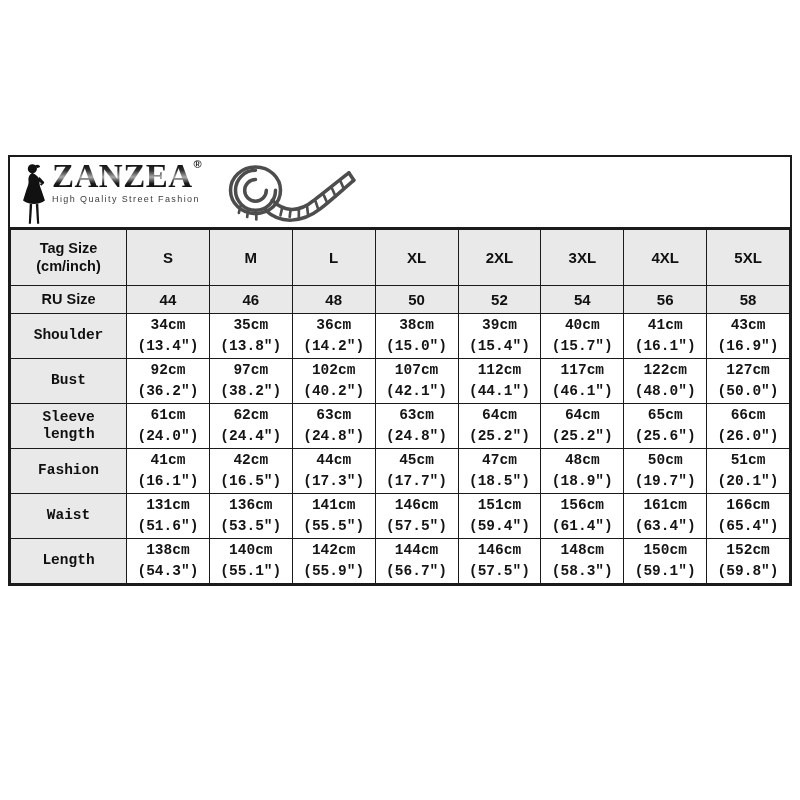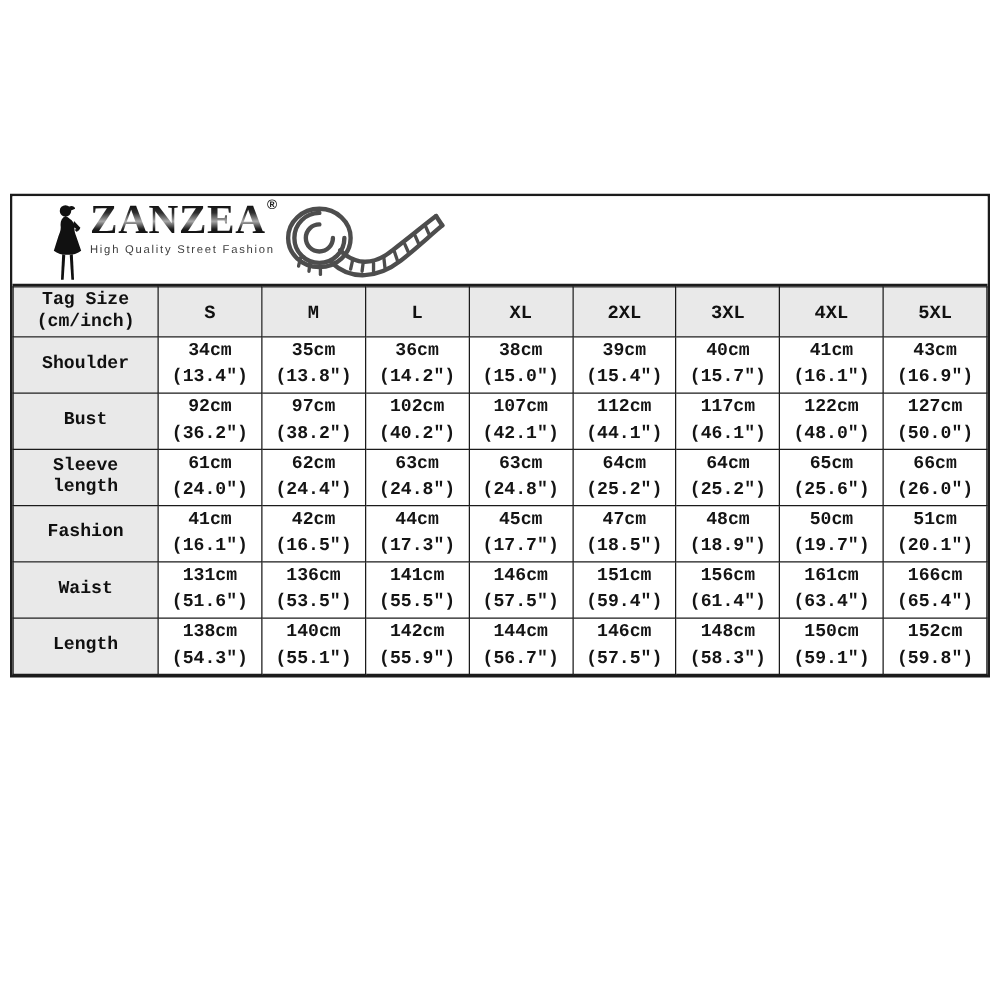--- a/index.html
+++ b/index.html
@@ -10,21 +10,21 @@
   }
   .panel{
     position:absolute;left:8px;top:155px;width:784px;
     border:2px solid #1b1b1b;box-sizing:border-box;background:#fff;
   }
   
   .band{
     display:flex;align-items:center;height:70px;
     border-bottom:2px solid #1b1b1b;background:#fff;
   }
-  .logo{display:flex;align-items:flex-start;gap:2px;padding:2px 4px 0 28px;width:202px;box-sizing:border-box;flex:none;}
+  .logo{display:flex;align-items:flex-start;gap:2px;padding:2px 4px 0 8px;width:202px;box-sizing:border-box;flex:none;}
   .logo svg{flex:none;margin-top:2px;}
   .logo-text{display:flex;flex-direction:column;line-height:1;}
   .brand-row{display:flex;align-items:flex-start;}
   .brand{
     font-family:"Liberation Serif",serif;font-weight:700;font-size:33px;
     letter-spacing:.5px;line-height:.95;color:#161616;
   }
   @supports (-webkit-background-clip:text){
     .brand{
       background:linear-gradient(180deg,#000 0%,#2e2e2e 30%,#a9a9a9 52%,#1c1c1c 72%,#000 100%);
@@ -44,21 +44,21 @@
   
   table.size-chart{
     width:100%;border-collapse:collapse;table-layout:fixed;
   }
   .size-chart th,.size-chart td{
     border:1.6px solid #1b1b1b;text-align:center;vertical-align:middle;
     padding:0 2px;overflow:hidden;
   }
   .size-chart th{font-size:15px;font-weight:700;color:#101010;}
   .gray{background:#e9e9e9;}
-  tr.r-tag{height:40px;font-family:Liberation Mono, monospace;}
+  tr.r-tag{height:56px;}
   tr.r-size{height:28px;}
   tr.r-meas{height:45px;font-family:Liberation Mono, monospace;}
   .size-val{font-size:15px;font-weight:700;color:#101010;}
   .label-sub{font-size:14.5px;font-weight:700;display:block;line-height:1.2;}
   .meas-line{display:block;font-size:14.5px;font-weight:600;line-height:1.45;color:#141414;}
 </style>
 </head>
 <body>
 
 <div class="panel">
@@ -134,20 +134,33 @@
           </th>
           <td class="gray"><span class="size-val">S</span></td>
           <td class="gray"><span class="size-val">M</span></td>
           <td class="gray"><span class="size-val">L</span></td>
           <td class="gray"><span class="size-val">XL</span></td>
           <td class="gray"><span class="size-val">2XL</span></td>
           <td class="gray"><span class="size-val">3XL</span></td>
           <td class="gray"><span class="size-val">4XL</span></td>
           <td class="gray"><span class="size-val">5XL</span></td>
         </tr>
+        <tr class="r-size">
+          <th class="gray">
+            <span class="label-sub">RU Size</span>
+          </th>
+          <td class="gray"><span class="size-val">44</span></td>
+          <td class="gray"><span class="size-val">46</span></td>
+          <td class="gray"><span class="size-val">48</span></td>
+          <td class="gray"><span class="size-val">50</span></td>
+          <td class="gray"><span class="size-val">52</span></td>
+          <td class="gray"><span class="size-val">54</span></td>
+          <td class="gray"><span class="size-val">56</span></td>
+          <td class="gray"><span class="size-val">58</span></td>
+        </tr>
         <tr class="r-meas">
           <th class="gray">
             <span class="label-sub">Shoulder</span>
           </th>
           <td>
             <span class="meas-line">34cm</span>
             <span class="meas-line">(13.4")</span>
           </td>
           <td>
             <span class="meas-line">35cm</span>

